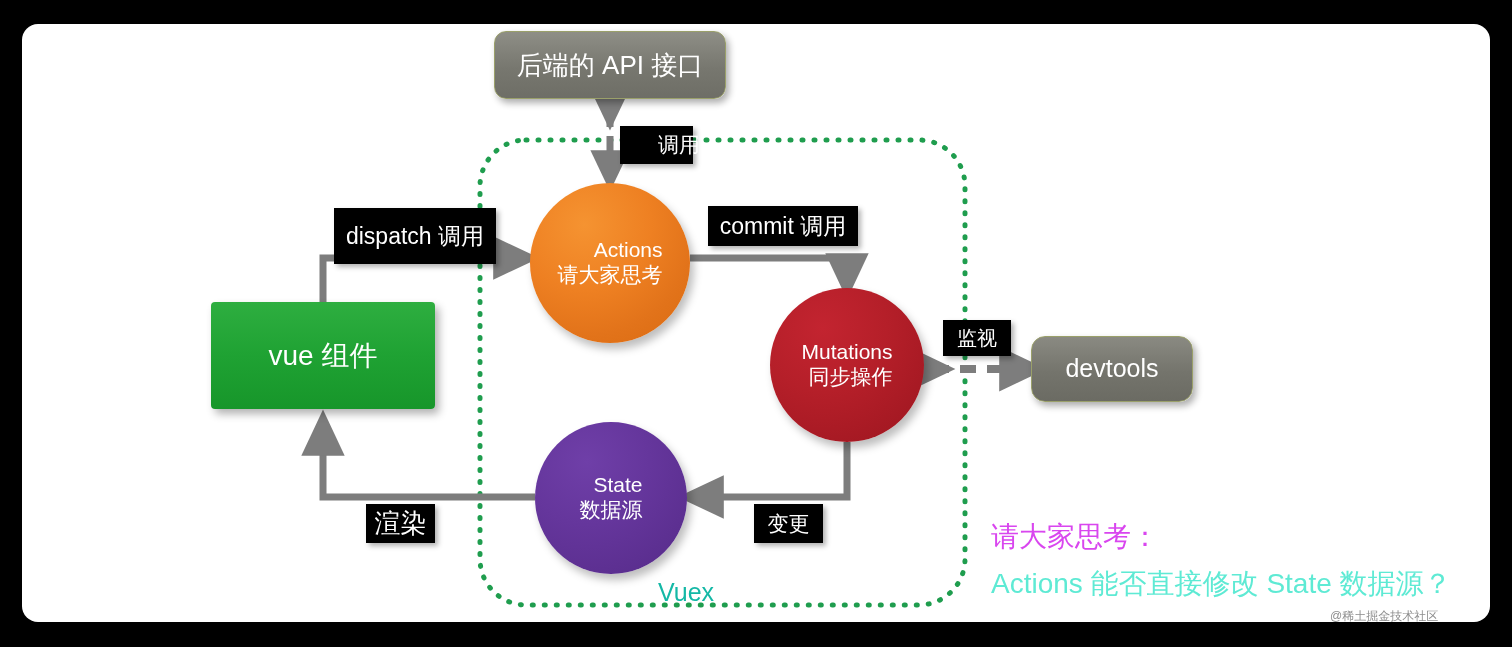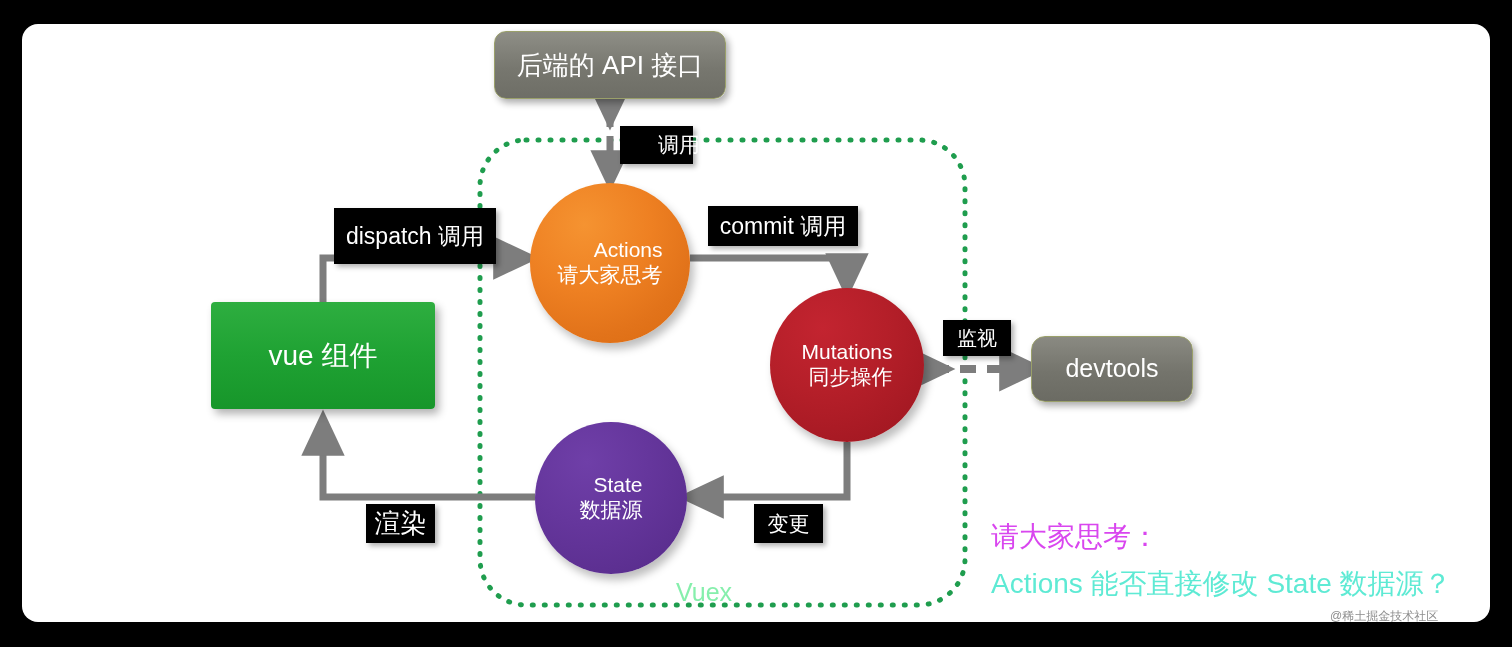--- a/index.html
+++ b/index.html
@@ -124,21 +124,21 @@
   #tag-watch    { left: 943px; top: 320px; width: 68px;  height: 36px; font-size: 20px; }
   #tag-render   { left: 366px; top: 504px; width: 69px;  height: 39px; font-size: 26px; }
   #tag-change   { left: 754px; top: 504px; width: 69px;  height: 39px; font-size: 21px; }
 
   
   .plain {
     position: absolute;
     color: #2b2b2b;
     white-space: nowrap;
   }
-  #vuex-label { left: 676px; top: 578px; font-size: 25px; color:#86efac; }
+  #vuex-label { left: 658px; top: 578px; font-size: 25px; color:#14b8a6; }
   #q-line1 { left: 991px; top: 518px; font-size: 28px; color:#d946ef; }
   #q-line2 { left: 991px; top: 565px; font-size: 28px; color:#5eead4; }
 
   #watermark {
     position: absolute;
     left: 1330px; top: 608px;
     font-size: 12px;
     color: #8e8e8e;
     white-space: nowrap;
   }

